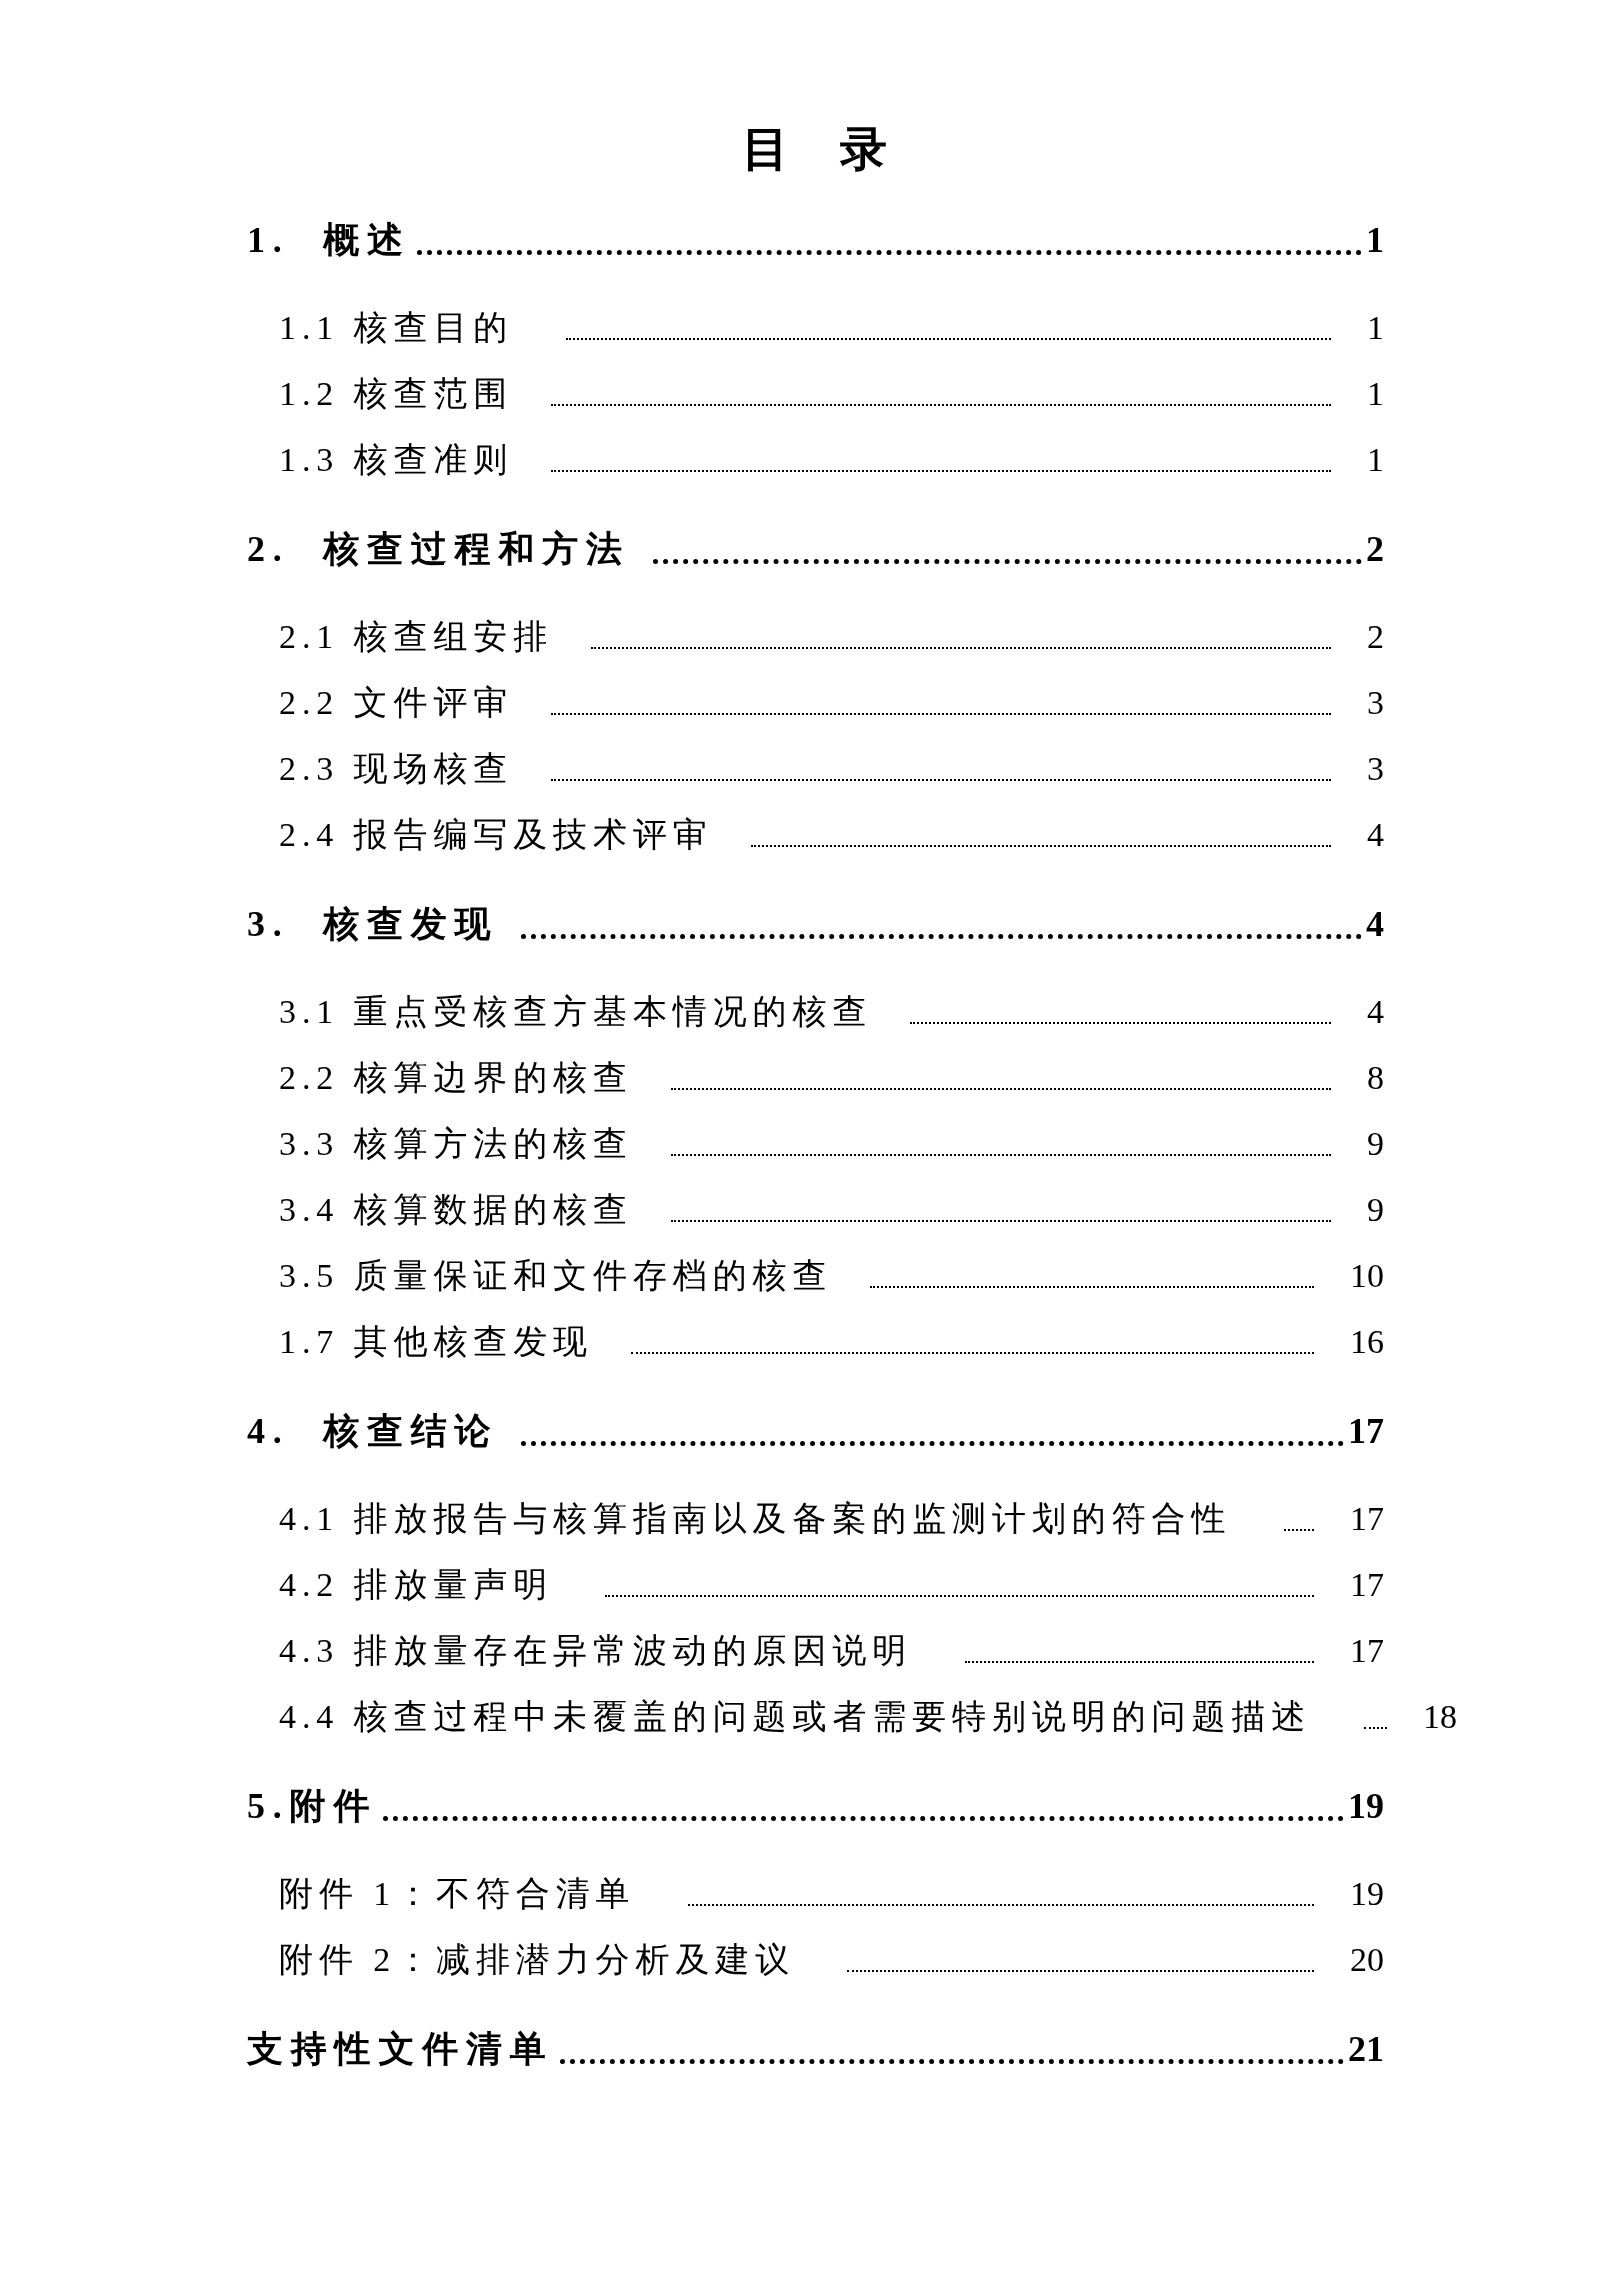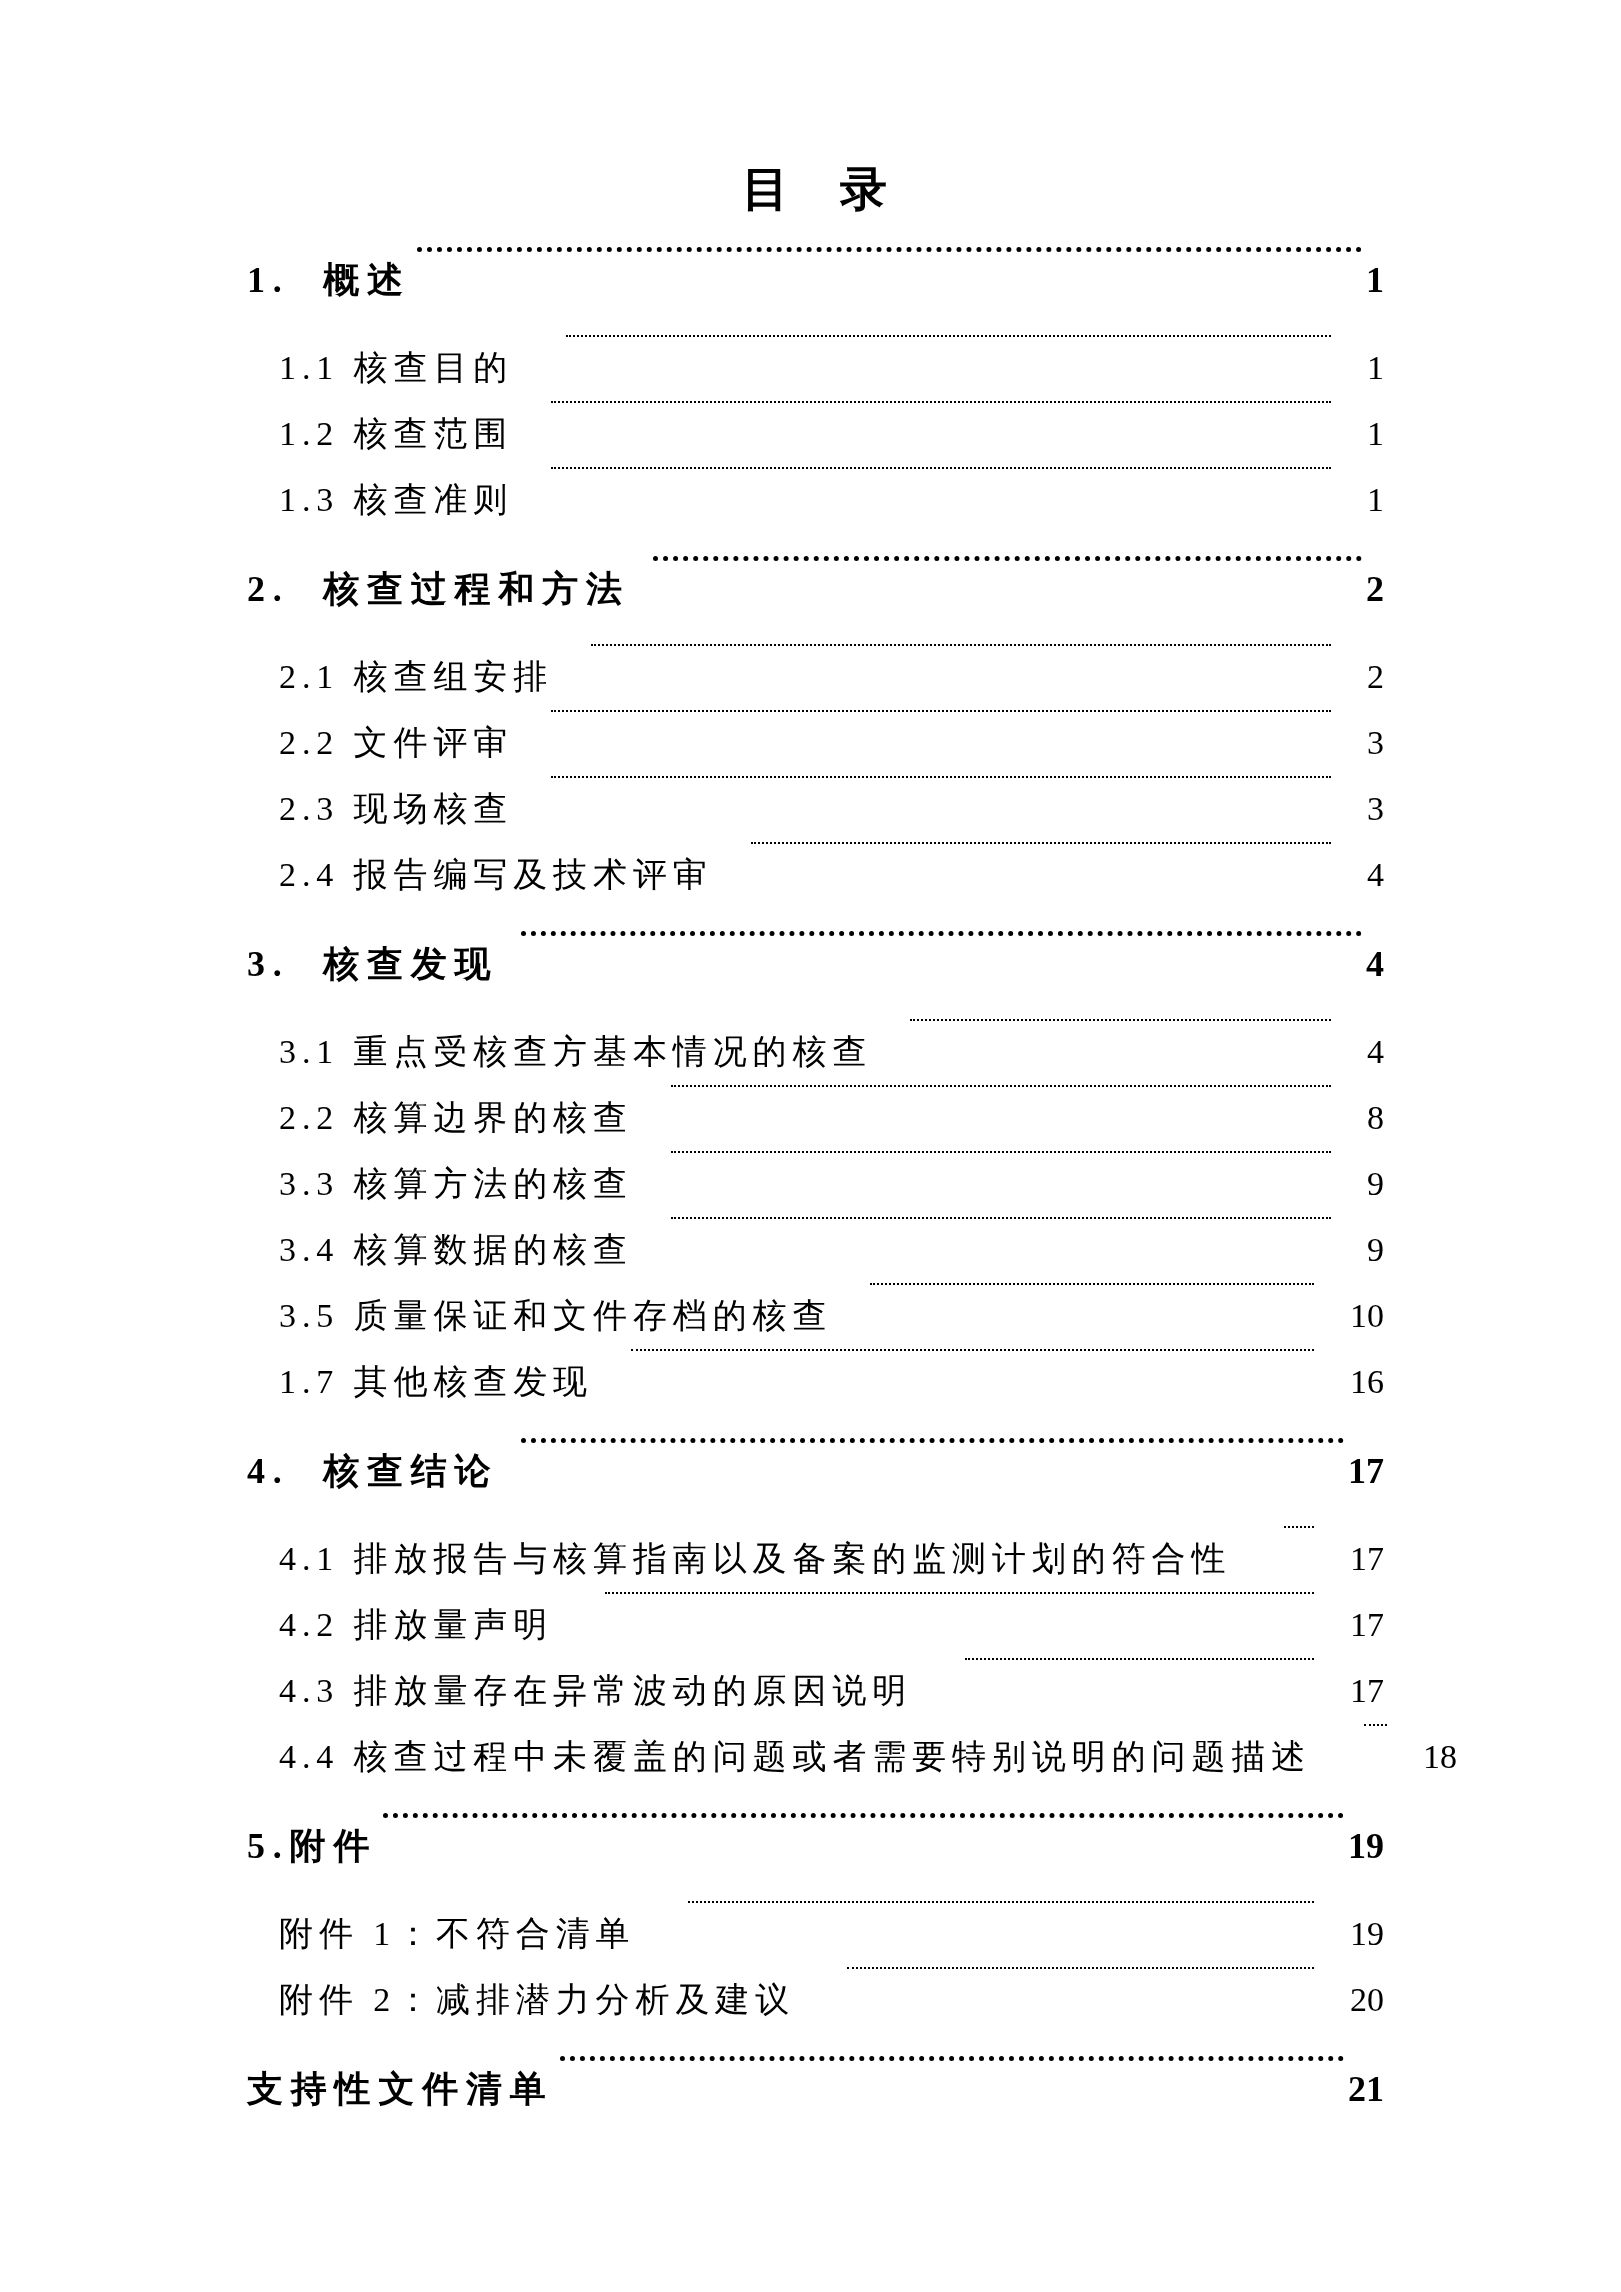--- a/index.html
+++ b/index.html
@@ -11,34 +11,33 @@
   }
   .page {
     position: relative;
     width: 1621px;
     height: 2293px;
     background: #ffffff;
     overflow: hidden;
   }
   .toc {
     padding: 118px 237px 0 247px;
-    margin-top: 40px;
   }
   .toc-title {
     margin: 0 0 25.5px 0;
     text-align: center;
     font-size: 47px;
     font-weight: 700;
     line-height: 63px;
     letter-spacing: 2px;
     white-space: pre;
   }
   .toc-row {
     display: flex;
-    align-items: flex-start;
+    align-items: flex-end;
     height: 66px;
   }
   .toc-label {
     white-space: pre;
     line-height: 66px;
   }
   .toc-page {
     line-height: 66px;
   }
   .toc-row.l1 {

